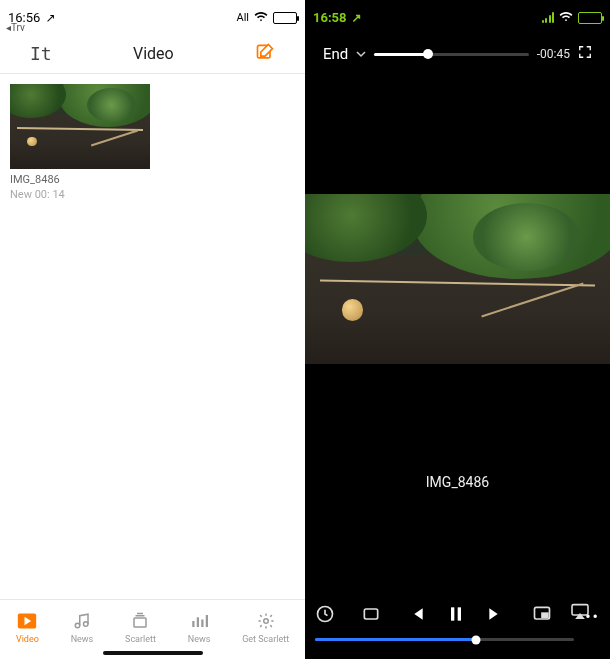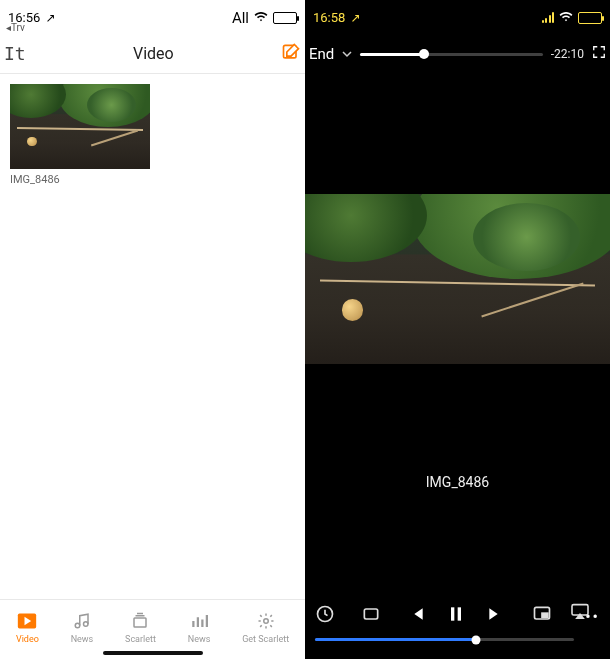--- a/index.html
+++ b/index.html
@@ -24,21 +24,21 @@
     }
 
     
     .statusbar {
       height: 26px;
       display: flex; align-items: center; justify-content: space-between;
       padding: 0 8px;
       font-size: 13px;
     }
     .statusbar-left { color: #000; }
-    .statusbar-right { color: #fde047; }
+    .statusbar-right { color: #84cc16; font-weight: bold; }
     .statusbar .sb-left, .statusbar .sb-right {
       display: flex; align-items: center; gap: 5px; margin-top: 9px;
     }
     .backlink { font-size: 10px; color: #555; position: absolute; top: 22px; left: 6px; }
     .loc-arrow { font-size: 12px; }
 
     .signal { display: inline-flex; align-items: flex-end; gap: 1.5px; height: 11px;}
     .signal span { width: 2px; background: currentColor; border-radius:1px;}
     .signal span:nth-child(1){height:3px}
     .signal span:nth-child(2){height:5px}
@@ -46,21 +46,21 @@
     .signal span:nth-child(4){height:11px}
 
     .wifi-ico { width:14px; height:11px; }
     .battery-ico { width: 24px; height: 12px; border:1px solid currentColor; border-radius:2px; position:relative; display:inline-block;}
     .battery-ico::after{content:"";position:absolute;right:-3px;top:3px;width:2px;height:5px;background:currentColor;border-radius:1px;}
     .battery-fill{height:100%;background:currentColor;width:70%;}
 
     
     .nav-header {
       height: 40px; display:flex; align-items:center; justify-content:space-between;
-      padding: 0 4px; border-bottom:1px solid #e8e8e8; margin-top:8px;
+      padding: 0 30px; border-bottom:1px solid #e8e8e8; margin-top:8px;
     }
     .nav-back { font-family:monospace; font-size:18px; color:#444; }
     .nav-title { font-size:16px; color:#222;}
     .edit-btn { color:#ff7a00; font-size:18px; }
     .edit-btn svg { width:20px; height:20px; }
 
     
     .thumb-area { padding: 10px; flex:1; overflow:auto;}
     .thumb-item { width: 140px; }
     .thumb-img { width: 140px; height: 85px; background:#2b3427; display:block;}
@@ -74,21 +74,21 @@
       padding-bottom:3px;
     }
     .tab { display:flex; flex-direction:column; align-items:center; gap:2px; color:#9a9a9a; font-size:9px;}
     .tab.active { color:#ff7a00;}
     .tab svg { width:20px; height:18px; }
     .home-indicator { position:absolute; bottom:4px; left:50%; transform:translateX(-50%); width:100px; height:4px; border-radius:3px; background:#111;}
 
     
     .player-header {
       height: 40px; margin-top:8px;
-      display:flex; align-items:center; padding:0 4px; gap:8px;
+      display:flex; align-items:center; padding:0 18px; gap:8px;
       font-size:15px;
     }
     .chev { opacity:.8; }
     .vol-track { flex:1; position:relative; height:3px; background:rgba(255,255,255,.25); border-radius:2px;}
     .vol-fill { position:absolute; left:0; top:0; height:100%; background:#fff; border-radius:2px; width:35%;}
     .vol-thumb { position:absolute; top:50%; transform:translate(-50%,-50%); width:10px; height:10px; background:#fff; border-radius:50%; left:35%;}
     .time-remain { font-size:12px; opacity:.9; white-space:nowrap;}
     .fs-ico svg{width:14px;height:14px;}
 
     
@@ -124,21 +124,21 @@
 <body>
 
 <div class="pane-left">
 
   <div class="statusbar statusbar-left">
     <div class="sb-left">
       <span>16:56</span>
       <span class="loc-arrow">↗</span>
     </div>
     <div class="sb-right">
-      <span style="font-size:15px">All</span>
+      <span style="font-size:11px">All</span>
       <span>
         <svg class="wifi-ico" viewBox="0 0 24 18">
             <path d="M12 17l-2-2c1.1-1.1 2.9-1.1 4 0l-2 2zm-5-5l-2-2c3.9-3.9 10.1-3.9 14 0l-2 2c-2.8-2.8-7.2-2.8-10 0zm-4-4L1 6c6.1-6.1 15.9-6.1 22 0l-2 2c-5-5-13-5-18 0z" fill="#000"></path>
           </svg>
       </span>
       <span class="battery-ico"><span class="battery-fill"></span></span>
     </div>
   </div>
   <span class="backlink">◂Trv</span>
 
@@ -159,20 +159,21 @@
         <div class="scene">
             <div class="bush b1"></div>
             <div class="bush b2"></div>
             <div class="bush b3"></div>
             <div class="stick"></div>
             <div class="stick2"></div>
             <div class="orb"></div>
           </div>
       </div>
       <div class="thumb-name">IMG_8486</div>
+      <div class="thumb-sub">New 00: 14</div>
     </div>
   </div>
 
   <div class="tabbar">
     <div class="tab active">
       <span><svg viewBox="0 0 24 20">
             <rect x="1" y="1" width="22" height="18" rx="2" fill="#ff7a00"></rect>
             <path d="M9 5v10l8-5z" fill="#fff"></path>
           </svg></span>
       <span>Video</span>
@@ -239,21 +240,21 @@
     <span>End</span>
     <span class="chev">
       <svg width="10" height="10" viewBox="0 0 10 10">
           <path d="M1 3l4 4 4-4" stroke="#fff" stroke-width="1.5" fill="none"></path>
         </svg>
     </span>
     <div class="vol-track">
       <div class="vol-fill" style="width: 35%;"></div>
       <div class="vol-thumb" style="left: 35%;"></div>
     </div>
-    <span class="time-remain">-22:10</span>
+    <span class="time-remain">-00:45</span>
     <span class="fs-ico">
       <svg viewBox="0 0 16 16" stroke="#fff" stroke-width="1.5" fill="none">
           <path d="M2 6V2h4m4 0h4v4m0 4v4h-4m-4 0H2v-4"></path>
         </svg>
     </span>
   </div>
 
   <div class="video-stage">
     <div class="video-frame">
       <div class="scene">

